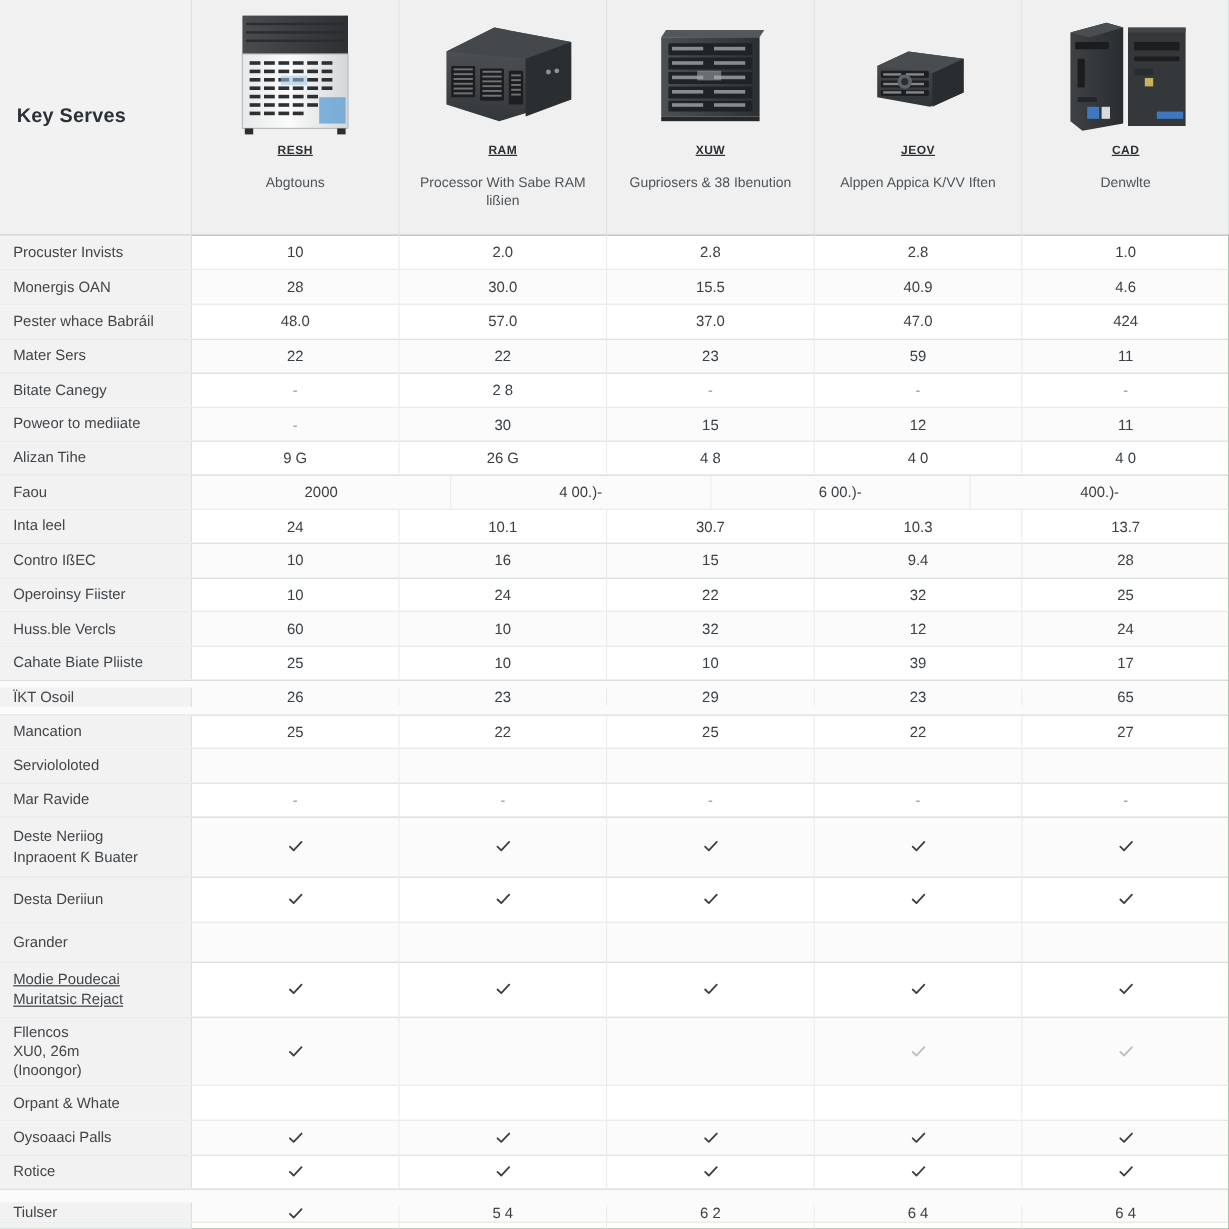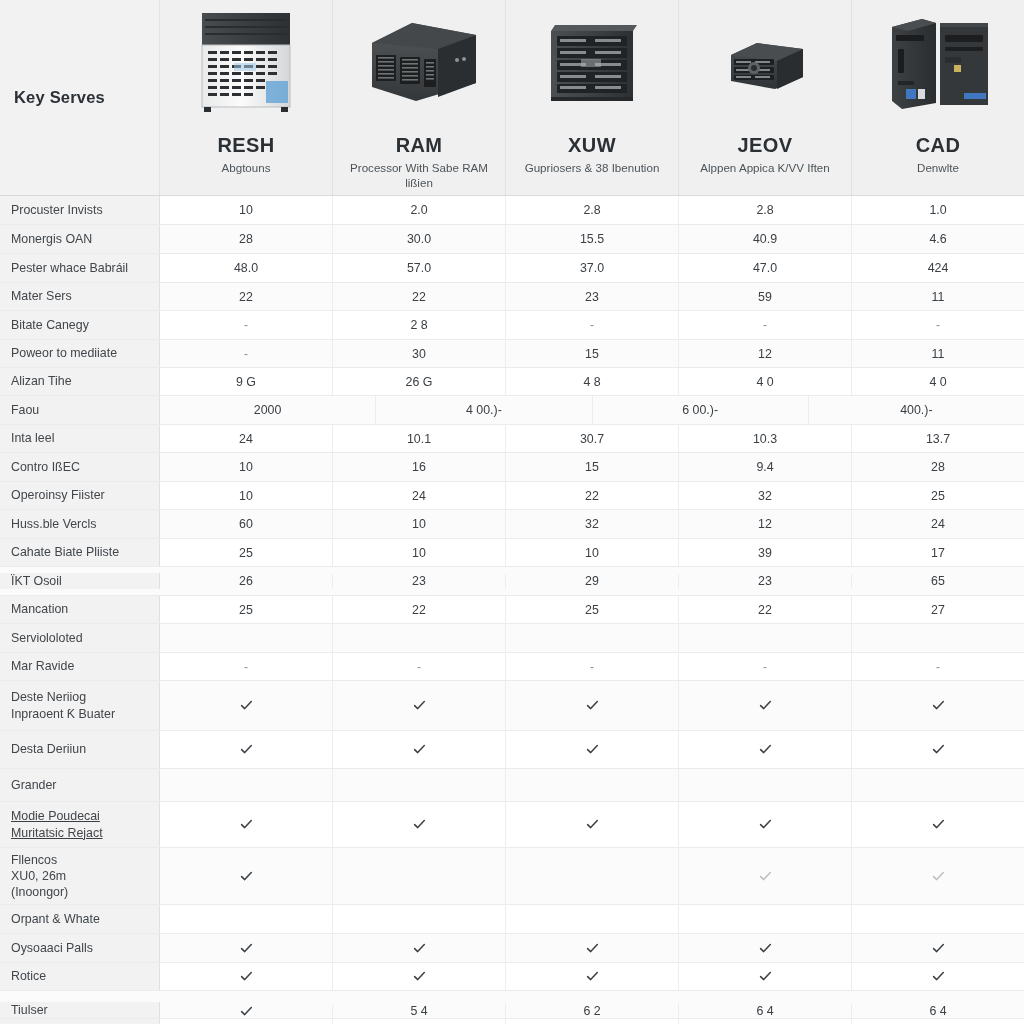--- a/index.html
+++ b/index.html
@@ -45,26 +45,26 @@
   }
   .th-prod{
     flex:1 1 0;min-width:0;
   }
   .prod-img{
     height:118px;width:100%;
     display:flex;align-items:center;justify-content:center;
     padding-top:4px;box-sizing:border-box;
   }
   .prod-name{
-    font-size:20px;font-weight:bold;color:#2b3035;
-    letter-spacing:.4px;margin-top:16px;
+    font-size:10px;font-weight:bold;color:#2b3035;
+    letter-spacing:.4px;margin-top:2px;text-decoration:underline;
   }
   .prod-sub{
     font-size:11.6px;color:#4d5459;line-height:1.32;
-    text-align:center;margin-top:3px;padding:0 6px;
+    text-align:center;margin-top:14px;padding:0 6px;
     max-width:190px;
   }
 
   
   .tbody{
     flex:1 1 auto;
     display:flex;flex-direction:column;
     overflow:hidden;
   }
   .tr{

